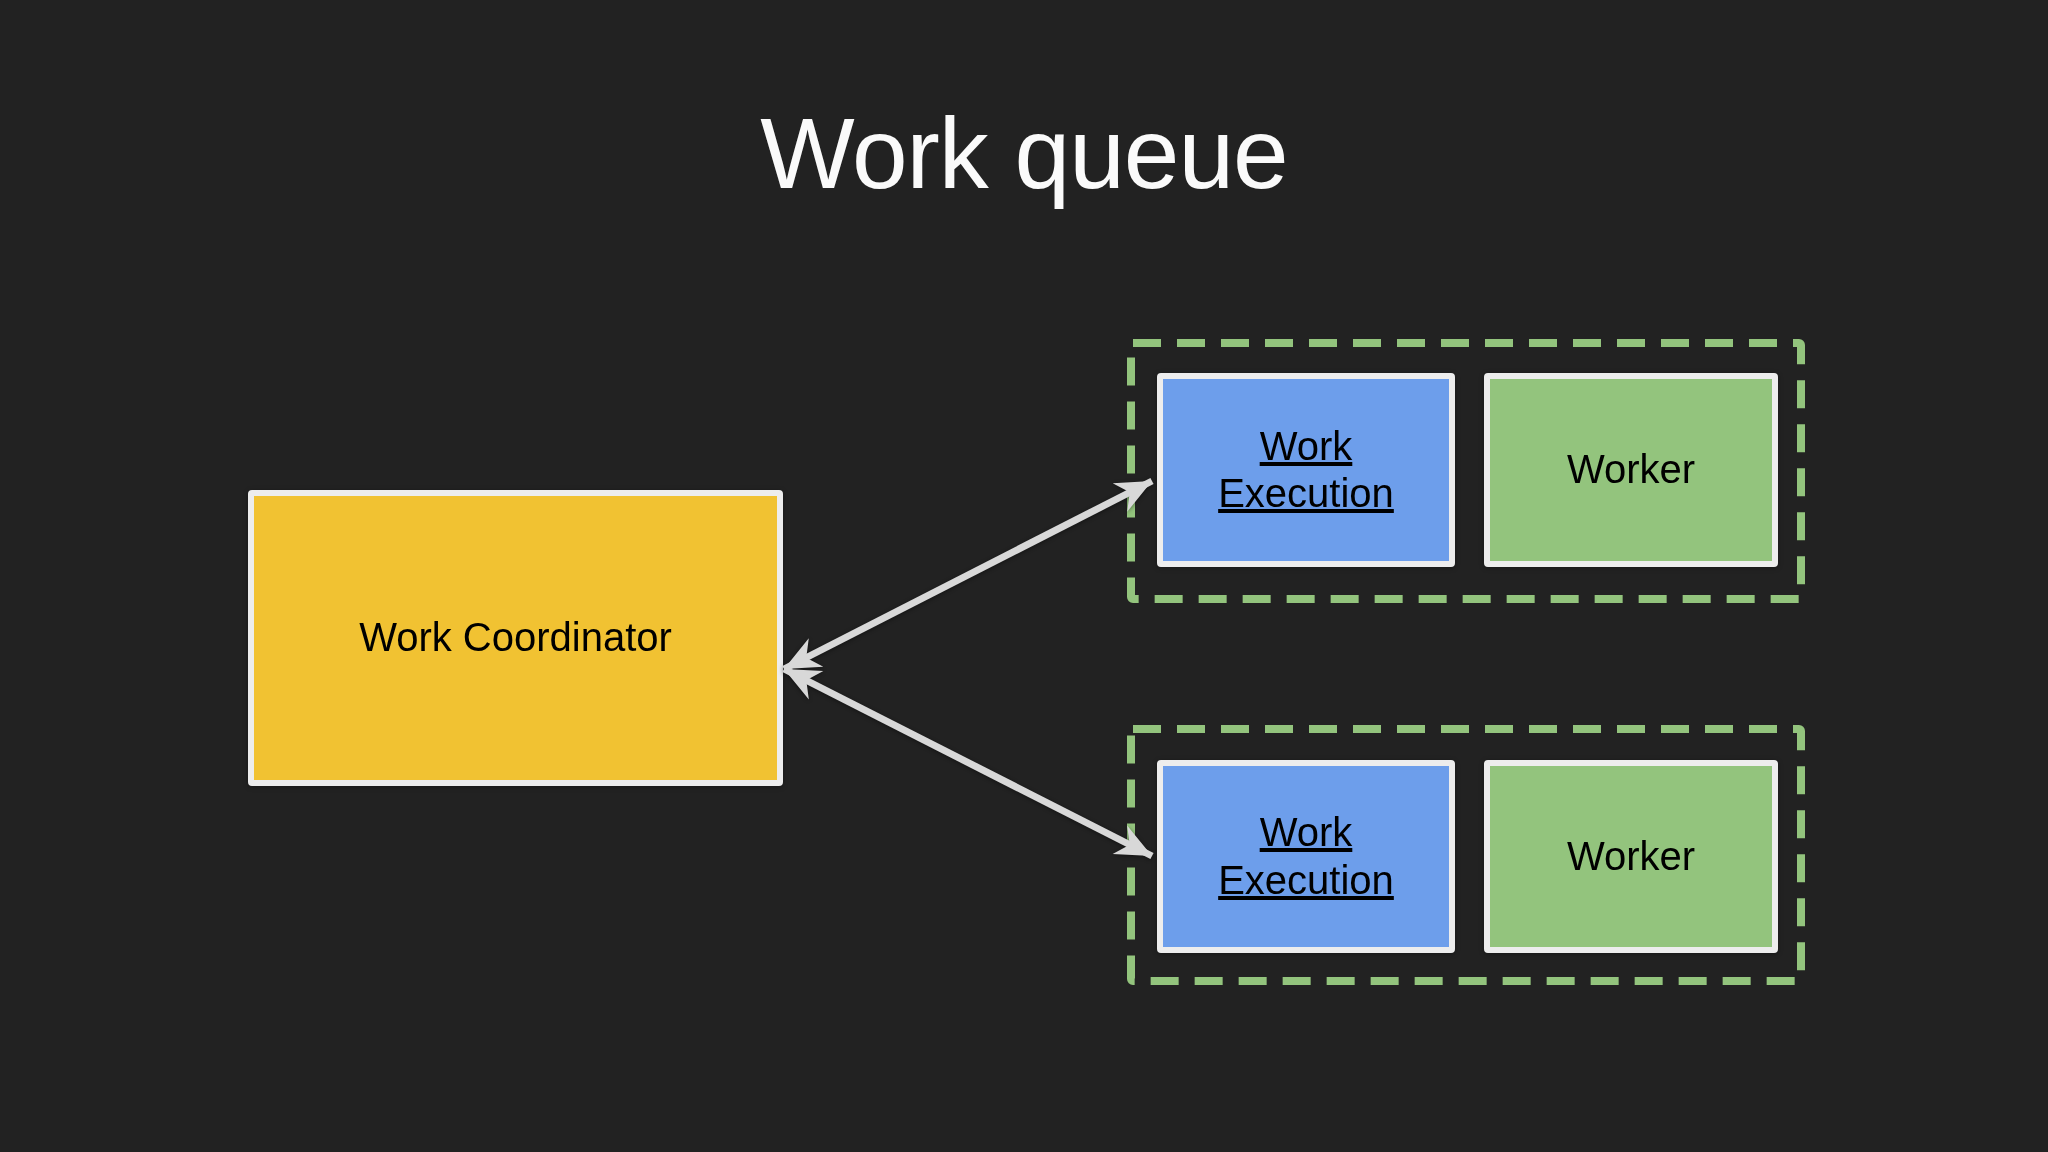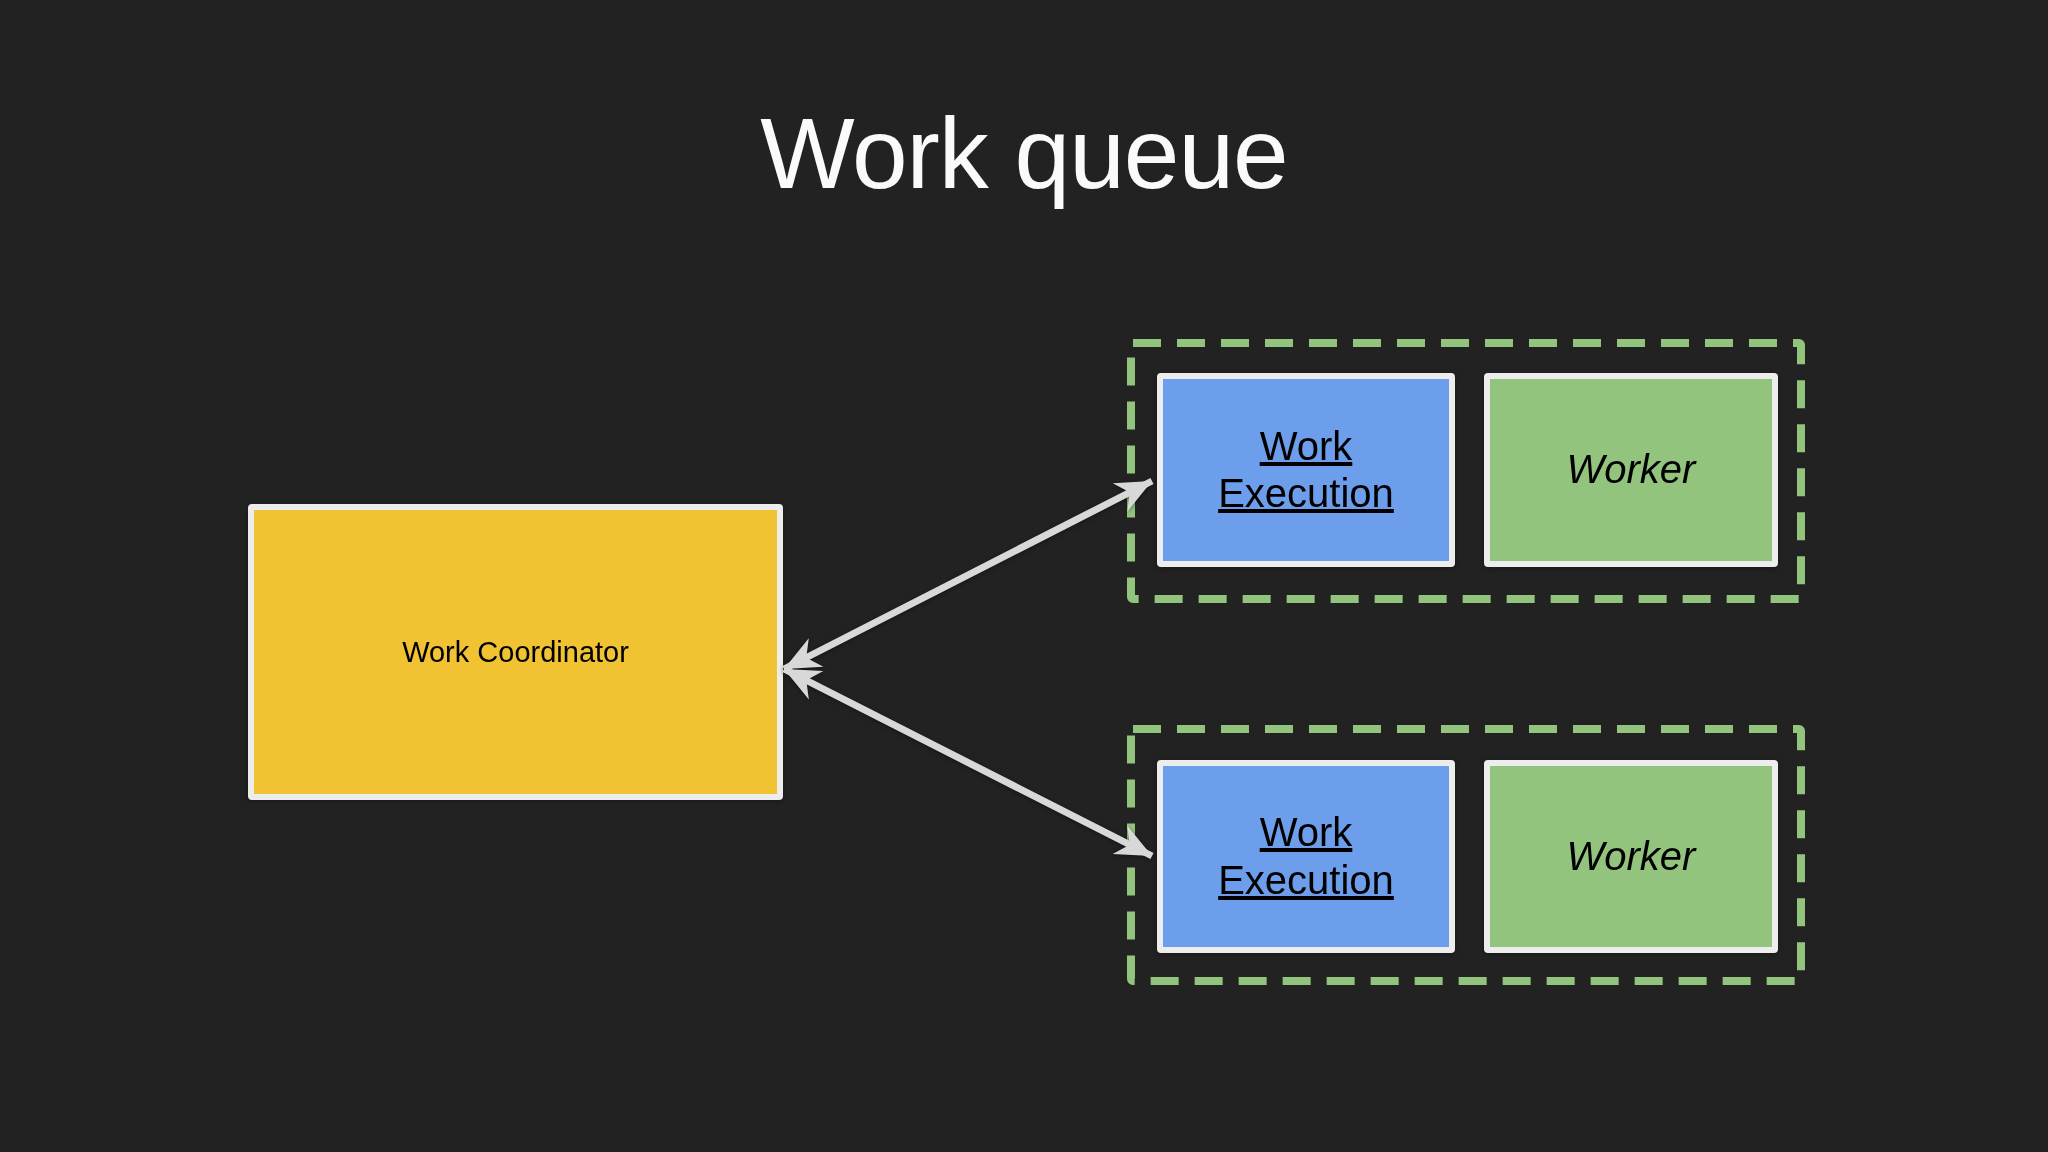--- a/index.html
+++ b/index.html
@@ -36,27 +36,27 @@
     align-items: center;
     justify-content: center;
     text-align: center;
     color: var(--box-text, #000);
     font-size: 40px;
     line-height: 1.18;
     box-shadow: 0 1px 5px rgba(0,0,0,0.35);
   }
   .node .label { max-width: 230px; }
   .coordinator {
-    left: 248px; top: 504px; width: 535px; height: 296px;
+    left: 248px; top: 490px; width: 535px; height: 296px;
     background: var(--coordinator-fill, #F1C232);
-    font-size: 29px;
+    font-size: 40px;
   }
   .coordinator .label { max-width: 420px; }
   .execution { background: var(--execution-fill, #6D9EEB); text-decoration: underline; }
-  .worker    { background: var(--worker-fill, #93C47D); font-style: italic; }
+  .worker    { background: var(--worker-fill, #93C47D); }
 
   .exec-1   { left: 1157px; top: 373px; width: 298px; height: 194px; }
   .worker-1 { left: 1484px; top: 373px; width: 294px; height: 194px; }
   .exec-2   { left: 1157px; top: 760px; width: 298px; height: 193px; }
   .worker-2 { left: 1484px; top: 760px; width: 294px; height: 193px; }
 
   svg.overlay {
     position: absolute;
     left: 0; top: 0;
     width: 2048px; height: 1152px;

